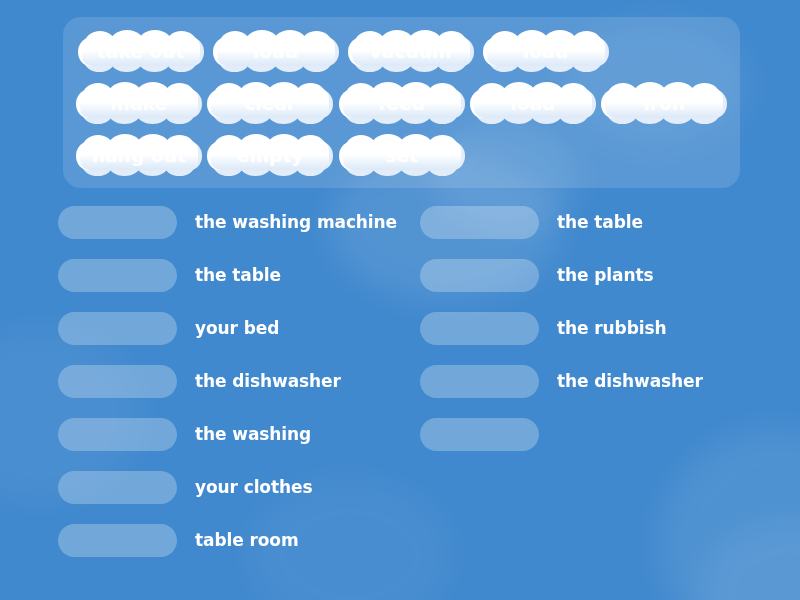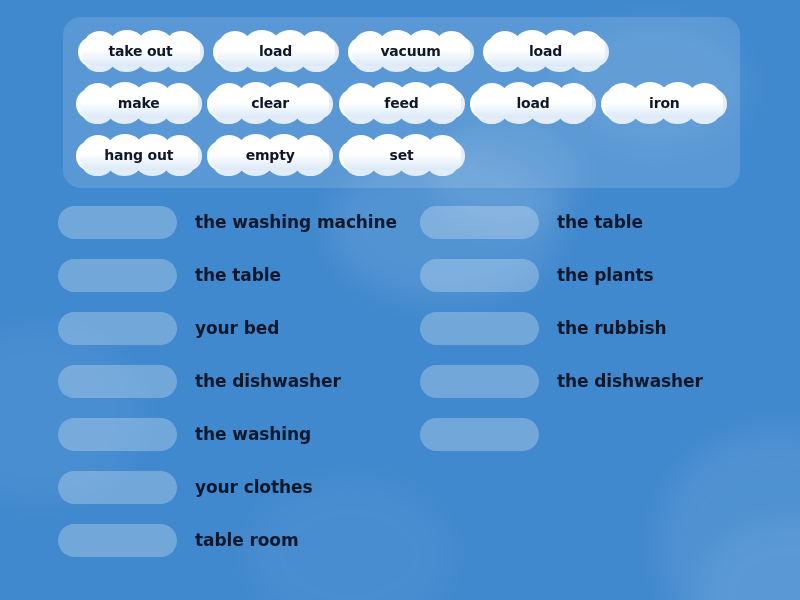--- a/index.html
+++ b/index.html
@@ -99,23 +99,23 @@
   
   .cloud-tile .pl { left: -1px; top: 8px;  width: 24px; height: 28px; }
   .cloud-tile .pr { right: -1px; top: 8px; width: 24px; height: 28px; background: #e4eefa; }
 
   .cloud-tile .tile-label {
     position: absolute;
     inset: 0;
     display: flex;
     align-items: center;
     justify-content: center;
-    font-size: 14px;
+    font-size: 19px;
     font-weight: bold;
-    color: #0f172a;
+    color: #ffffff;
     letter-spacing: -0.2px;
     white-space: nowrap;
     z-index: 5;
   }
 
   
   #answer-area {
     position: absolute;
     left: 0;
     top: 196px;
@@ -140,21 +140,21 @@
     width: 119px;
     height: 33px;
     border-radius: 17px;
     background: rgba(255,255,255,0.26);
     cursor: pointer;
   }
   .answer-label {
     margin-left: 18px;
     font-size: 17px;
     font-weight: bold;
-    color: #0f172a;
+    color: #ffffff;
     line-height: 1.16;
     letter-spacing: -0.1px;
     max-width: 215px;
   }
   .answer-row.two-line .answer-label { line-height: 1.15; }
 </style>
 </head>
 <body>
 
 <div id="bg-clouds">

